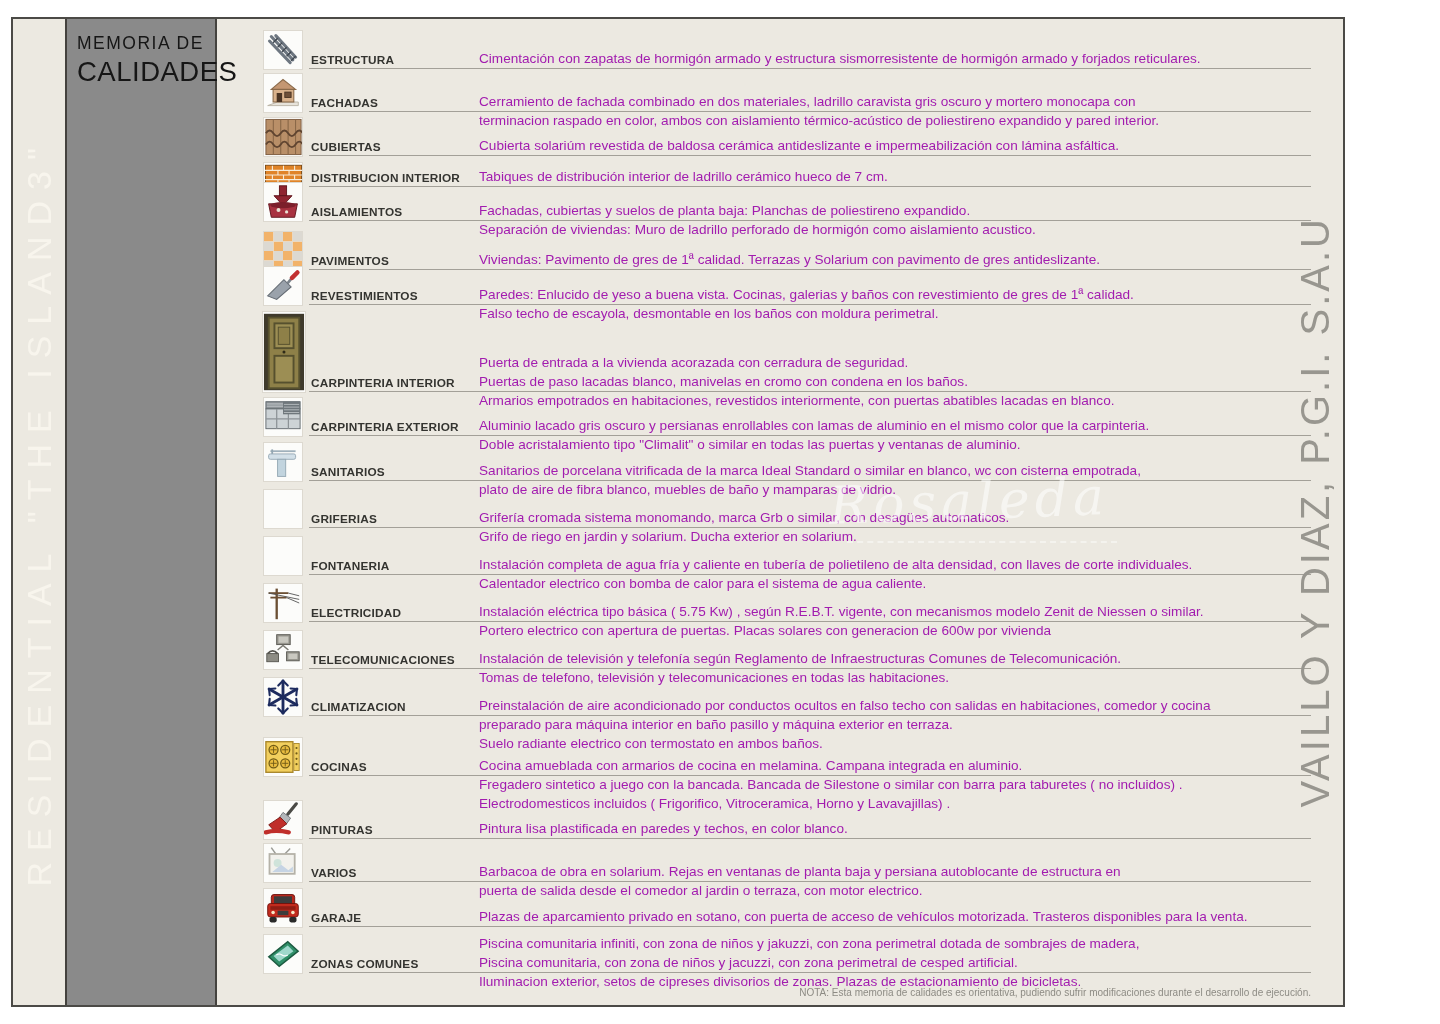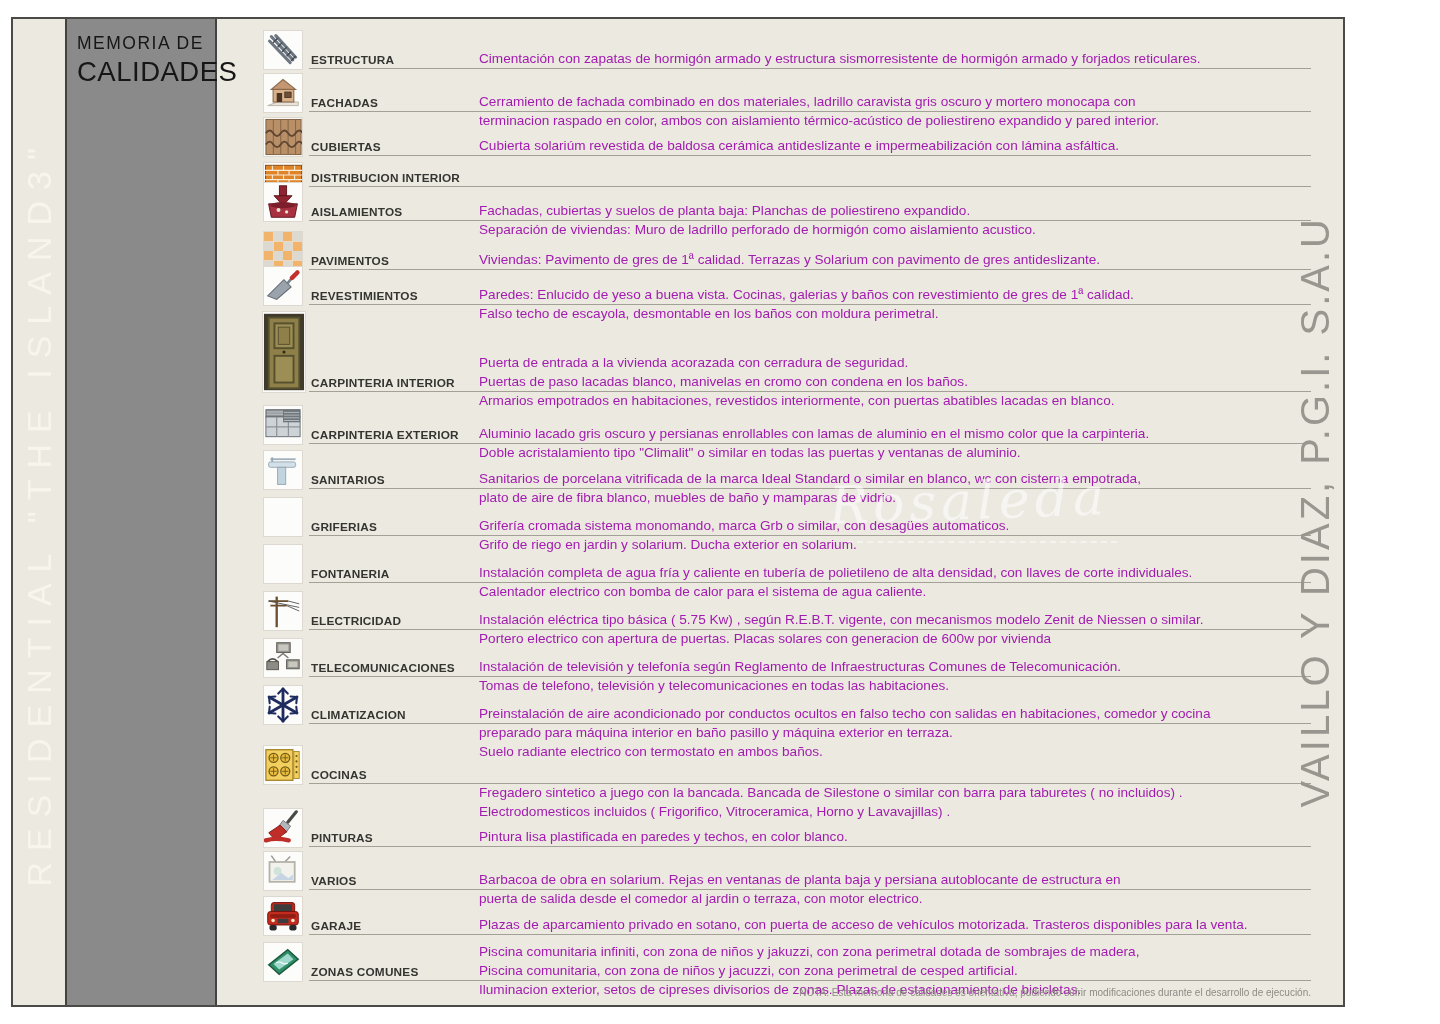--- a/index.html
+++ b/index.html
@@ -13,21 +13,21 @@
     font-size:34px;letter-spacing:11px;color:#F8F5ED;font-weight:400;}
   
   .sidebar{position:absolute;left:52px;top:0;width:152px;height:100%;background:#8A8A8A;
     border-left:2px solid #44423e;border-right:2px solid #44423e;box-sizing:border-box;
     padding:14px 6px 0 10px;}
   .hdr1{font-size:17.5px;letter-spacing:1.5px;color:#161616;}
   .hdr2{font-size:27.5px;letter-spacing:0.5px;color:#161616;margin-top:2px;}
   
   .content{position:absolute;left:204px;top:0;width:1154px;height:100%;}
   .cats{padding-top:30px;}
-  .row{margin-bottom:14px;}
+  .row{margin-bottom:6px;}
   .lines{margin-left:262px;width:832px;position:relative;}
   .line{height:19px;position:relative;display:flex;align-items:flex-end;}
   .desc{font-size:13.6px;color:#a21caf;white-space:nowrap;line-height:17px;padding-bottom:1px;}
   .line.ruled::after{content:"";position:absolute;left:-170px;right:0;bottom:-1px;
     border-bottom:1.4px solid #A3A098;}
   .cat-label{position:absolute;left:-168px;bottom:1px;width:166px;font-size:11.8px;
     color:#343430;letter-spacing:0.2px;white-space:nowrap;font-weight:bold;}
   .icon{position:absolute;left:-216px;bottom:-2px;width:40px;height:40px;background:#FCFCFA;
     border:1px solid #DDD9D0;box-sizing:border-box;display:flex;align-items:center;justify-content:center;overflow:hidden;}
   .icon-door-icon{width:44px;height:82px;left:-217px;}
@@ -132,20 +132,21 @@
                     <path d="M1 28 Q5 22 9 28 T17 28 T25 28 T33 28 T41 28"></path>
                   </g>
                 </svg>
               </span>
             </div>
           </div>
         </div>
         <div class="row row-4">
           <div class="lines">
             <div class="line ruled">
+              <span class="desc">Tabiques de distribución interior de ladrillo cerámico hueco de 7 cm.</span>
               <span class="cat-label">DISTRIBUCION INTERIOR</span>
               <span class="icon icon-brick-wall-icon">
                 <svg viewBox="0 0 40 22" width="37" height="22">
                   <rect x="0.5" y="0.5" width="39" height="21" fill="#E08428" stroke="#7c4a14"></rect>
                   <g stroke="#F7ECD8" stroke-width="1.2">
                     <line x1="0" y1="6" x2="40" y2="6"></line>
                     <line x1="0" y1="11" x2="40" y2="11"></line>
                     <line x1="0" y1="16" x2="40" y2="16"></line>
                     <line x1="8" y1="1" x2="8" y2="6"></line>
                     <line x1="20" y1="1" x2="20" y2="6"></line>
@@ -413,20 +414,21 @@
               <span class="desc">preparado para máquina interior en baño pasillo y máquina exterior en terraza.</span>
             </div>
             <div class="line">
               <span class="desc">Suelo radiante electrico con termostato en ambos baños.</span>
             </div>
           </div>
         </div>
         <div class="row row-16">
           <div class="lines">
             <div class="line ruled">
+              <span class="desc">Cocina amueblada con armarios de cocina en melamina. Campana integrada en aluminio.</span>
               <span class="cat-label">COCINAS</span>
               <span class="icon icon-stove-icon">
                 <svg viewBox="0 0 40 40" width="38" height="36">
                   <rect x="1" y="3" width="30" height="34" fill="#F2CF5E" stroke="#a8862a" stroke-width="1.5"></rect>
                   <g fill="#E9BC3F" stroke="#6f5a16" stroke-width="1.4">
                     <circle cx="9.5" cy="12" r="5"></circle>
                     <circle cx="22.5" cy="12" r="5"></circle>
                     <circle cx="9.5" cy="27" r="5"></circle>
                     <circle cx="22.5" cy="27" r="5"></circle>
                   </g>

